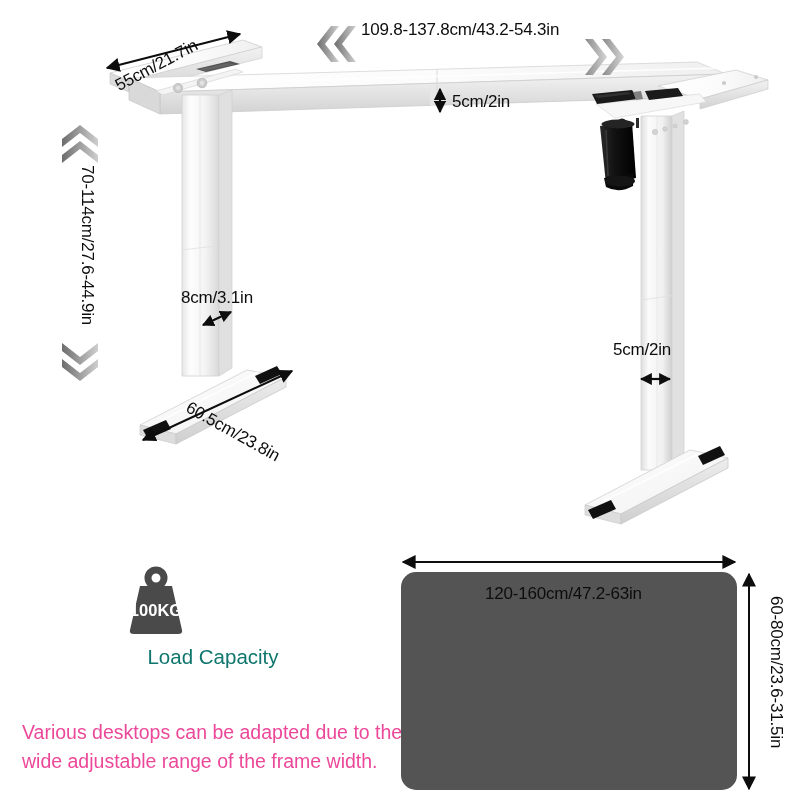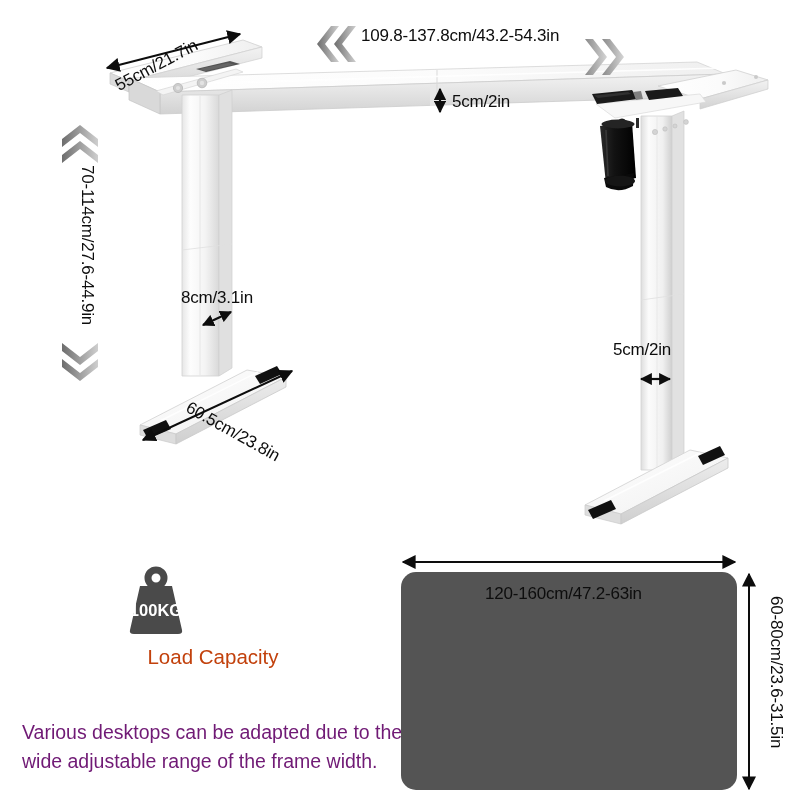--- a/index.html
+++ b/index.html
@@ -62,33 +62,33 @@
   }
   #weight-icon-wrap {
     height: 78px;
     display: flex;
     align-items: center;
     justify-content: flex-start;
   }
   #load-capacity-text {
     margin-top: 7px;
     font-size: 20.5px;
-    color: #c2410c;
+    color: #0f766e;
     font-family: "Liberation Sans", sans-serif;
   }
 
   
   #desc-text {
     position: absolute;
     left: 22px;
     top: 718px;
     width: 390px;
     font-size: 19.5px;
     line-height: 29px;
-    color: #701a75;
+    color: #ec4899;
   }
 
   
   #desktop-panel {
     position: absolute;
     left: 401px;
     top: 572px;
     width: 336px;
     height: 218px;
     background: #545454;
@@ -303,21 +303,21 @@
       <path d="M 62 343 L 62 351 L 80 365 L 98 351 L 98 343 L 80 357 Z" fill="url(#gChevU)"></path>
       <path d="M 62 359 L 62 367 L 80 381 L 98 367 L 98 359 L 80 373 Z" fill="url(#gChevU)"></path>
     </g>
 
     <line x1="403" y1="562" x2="735" y2="562" stroke="#0d0d0d" stroke-width="2" marker-start="url(#arrowStart)" marker-end="url(#arrowEnd)"></line>
     <line x1="749" y1="574" x2="749" y2="789" stroke="#0d0d0d" stroke-width="2" marker-start="url(#arrowStart)" marker-end="url(#arrowEnd)"></line>
   </svg>
 
   <div class="dim-label rot-neg28" style="left:112px; top:78px;">55cm/21.7in</div>
 
-  <div class="dim-label" style="left:361px; top:26px;">109.8-137.8cm/43.2-54.3in</div>
+  <div class="dim-label" style="left:361px; top:20px;">109.8-137.8cm/43.2-54.3in</div>
 
   <div class="dim-label" style="left:452px; top:92px;">5cm/2in</div>
 
   <div class="dim-label rot-90" style="left:97px; top:165px;">70-114cm/27.6-44.9in</div>
 
   <div class="dim-label" style="left:181px; top:288px;">8cm/3.1in</div>
 
   <div class="dim-label rot-pos29" style="left:192px; top:398px;">60.5cm/23.8in</div>
 
   <div class="dim-label" style="left:613px; top:340px;">5cm/2in</div>

